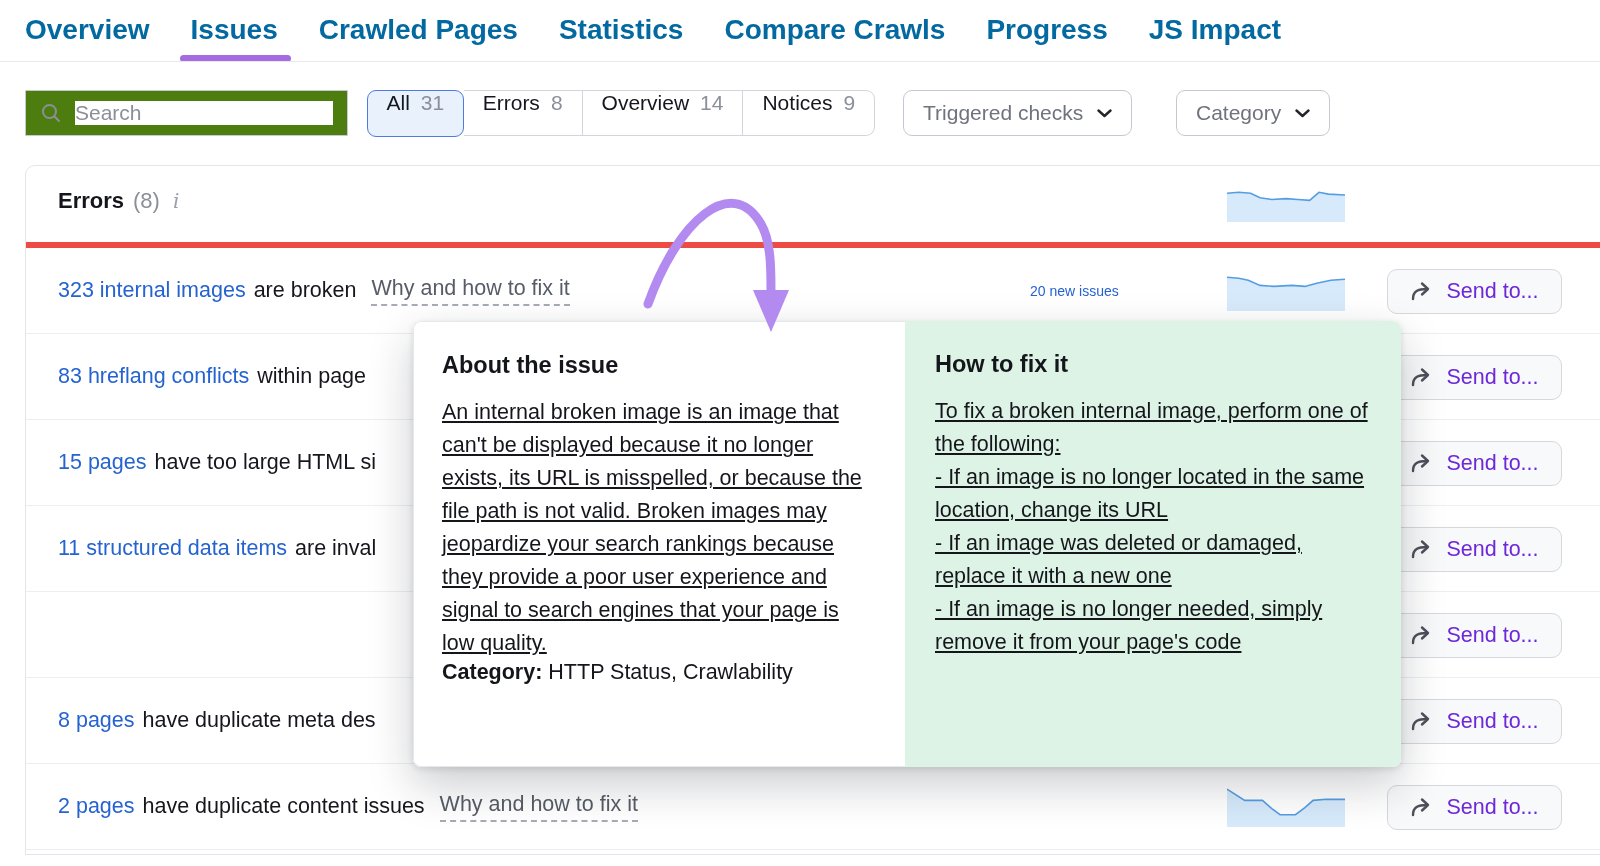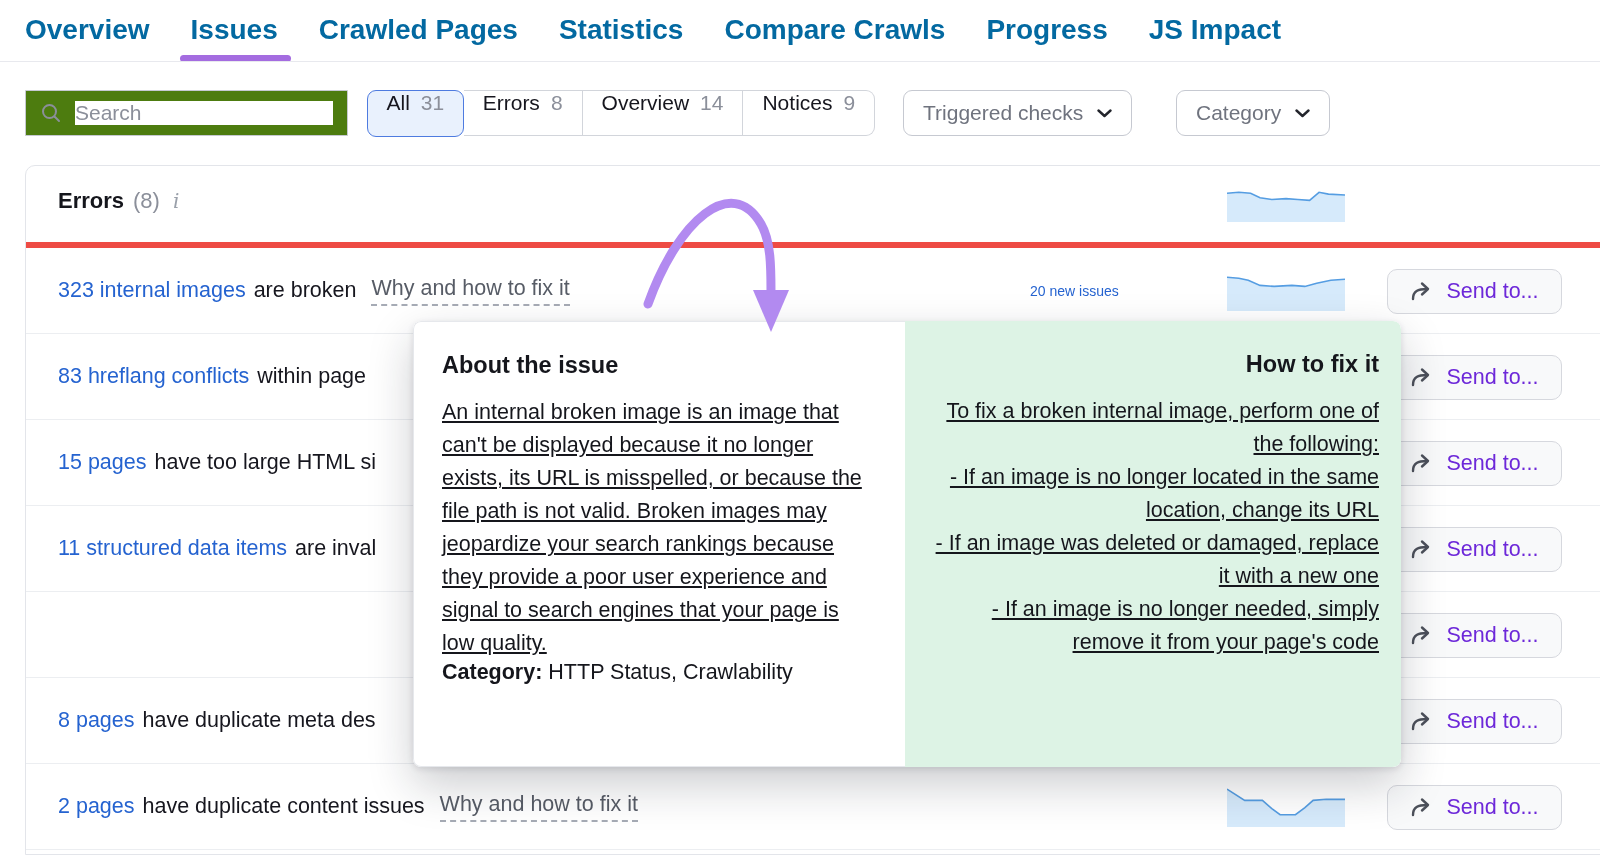--- a/index.html
+++ b/index.html
@@ -50,21 +50,21 @@
 
   .spark { position:absolute; }
   .header-spark { left:1201px; top:20px; width:118px; height:36px; }
   .row-spark { left:1201px; top:22px; width:118px; height:41px; }
 
   .send-btn { position:absolute; left:1361px; top:21px; width:175px; height:45px; border:1px solid #d6d8de; border-radius:10px; background:#f8f9fa; display:flex; align-items:center; justify-content:center; gap:12px; font-size:21.5px; color:#6d28d9; cursor:pointer; font-family:"Liberation Sans", sans-serif; }
 
   
   .popup { position:absolute; left:413px; top:321px; width:988px; height:446px; display:flex; border-radius:8px; box-shadow:0 18px 45px rgba(25,28,40,0.22), 0 2px 6px rgba(25,28,40,0.12); z-index:10; overflow:hidden; }
   .popup-left { width:492px; background:#fff; padding:30px 28px; border:1px solid #e6e8ec; border-right:none; border-radius:8px 0 0 8px; }
-  .popup-right { flex:1; background:#ddf3e5; padding:30px 22px; border-radius:0 8px 8px 0;text-align:right; }
+  .popup-right { flex:1; background:#ddf3e5; padding:30px 30px; border-radius:0 8px 8px 0; }
   .popup h3 { font-size:23.5px; font-weight:700; color:#15161c; margin-bottom:17px; }
   .popup p { font-size:21.5px; line-height:33px; color:#15161c; white-space:pre-line;text-decoration:underline; }
   .cat-line { font-size:21.5px; color:#15161c; }
   .cat-line b { font-weight:700; }
 
   
   .arrow-overlay { position:absolute; left:630px; top:182px; width:175px; height:165px; z-index:20; pointer-events:none; }
 </style>
 </head>
 <body>

